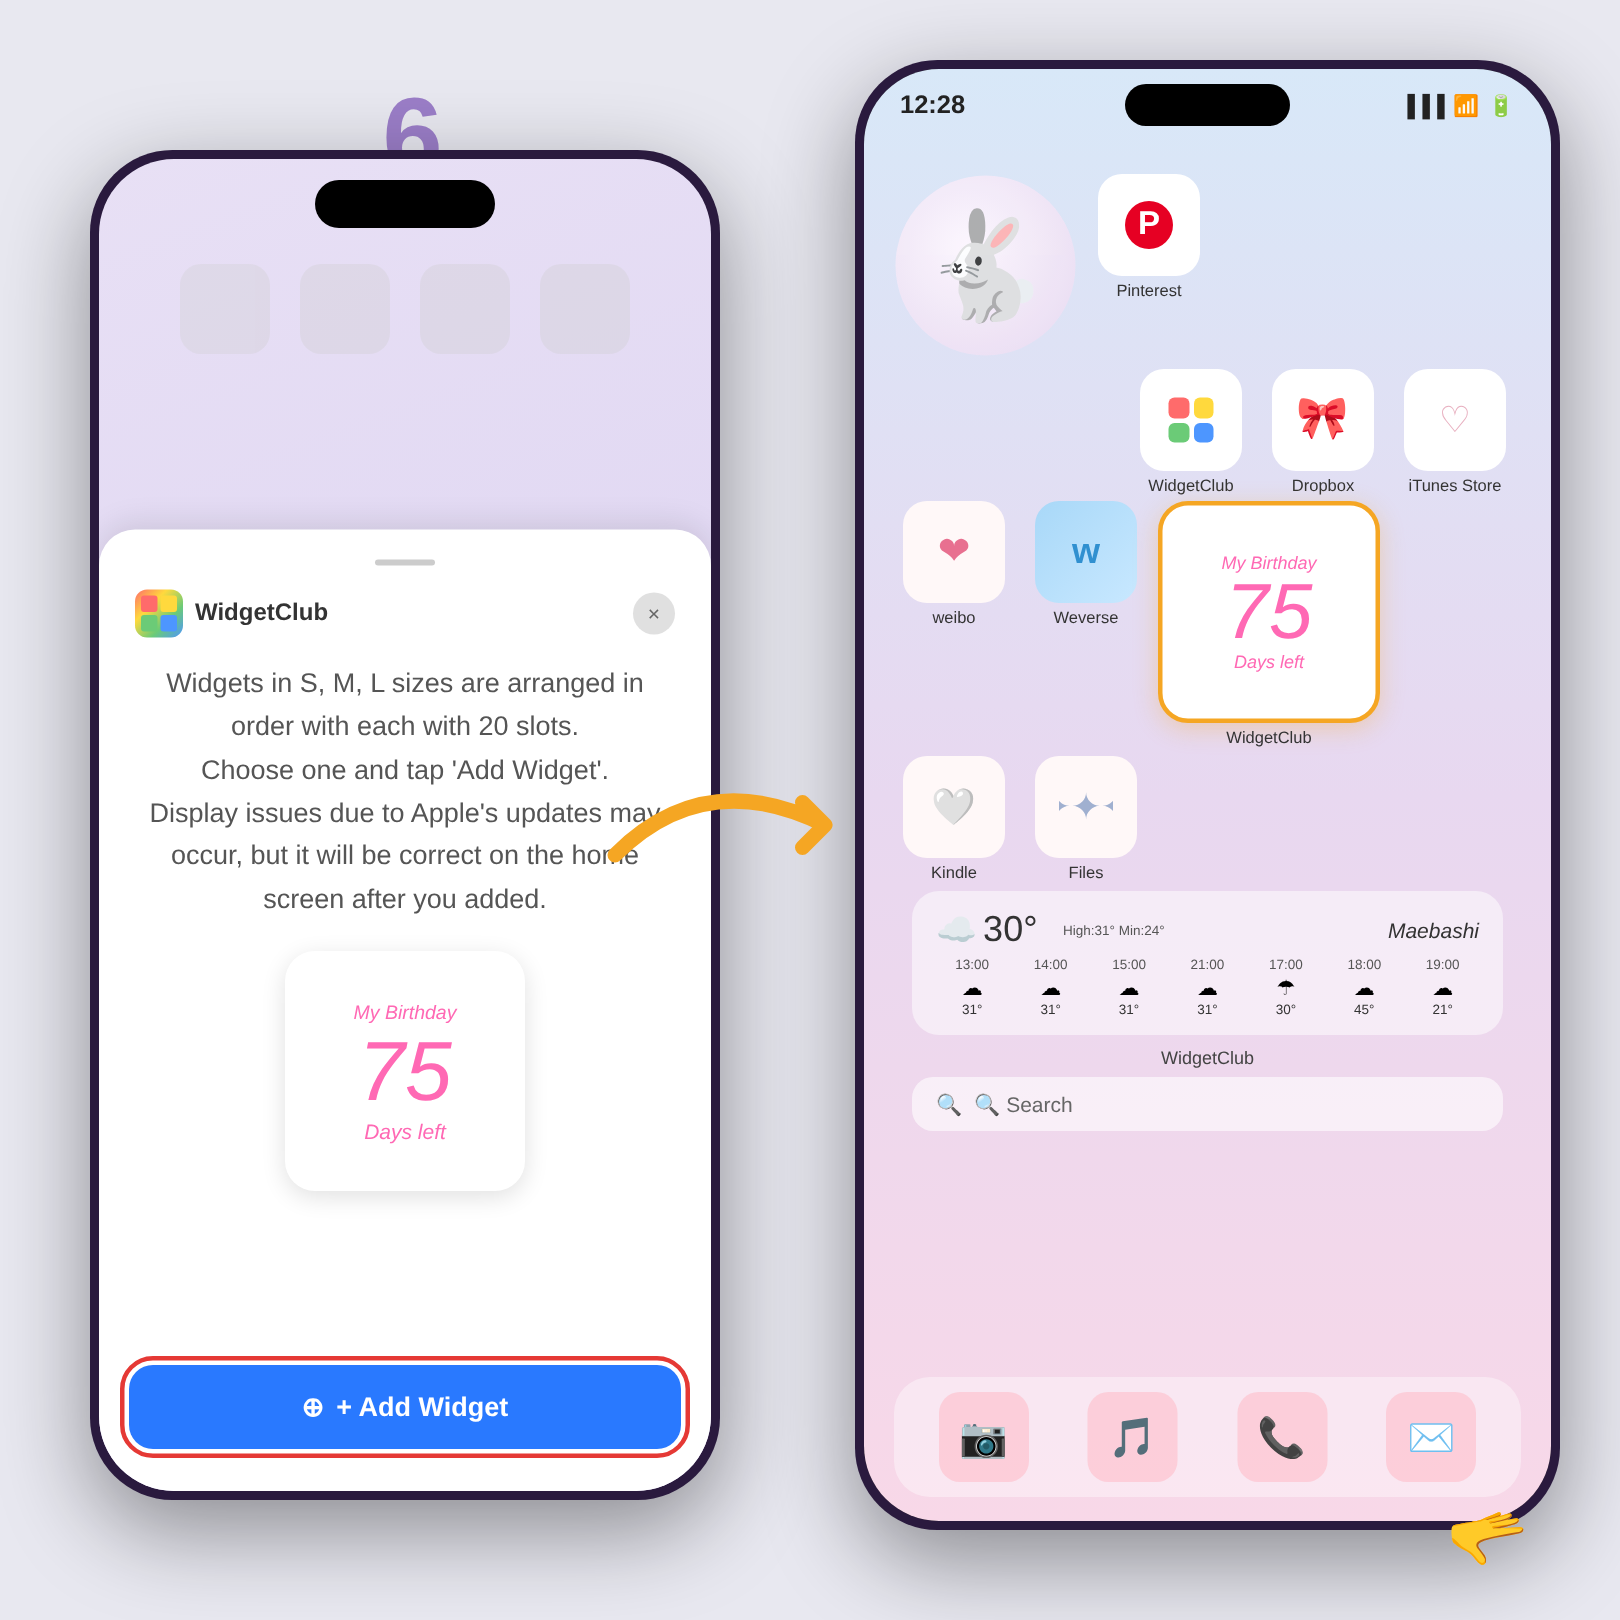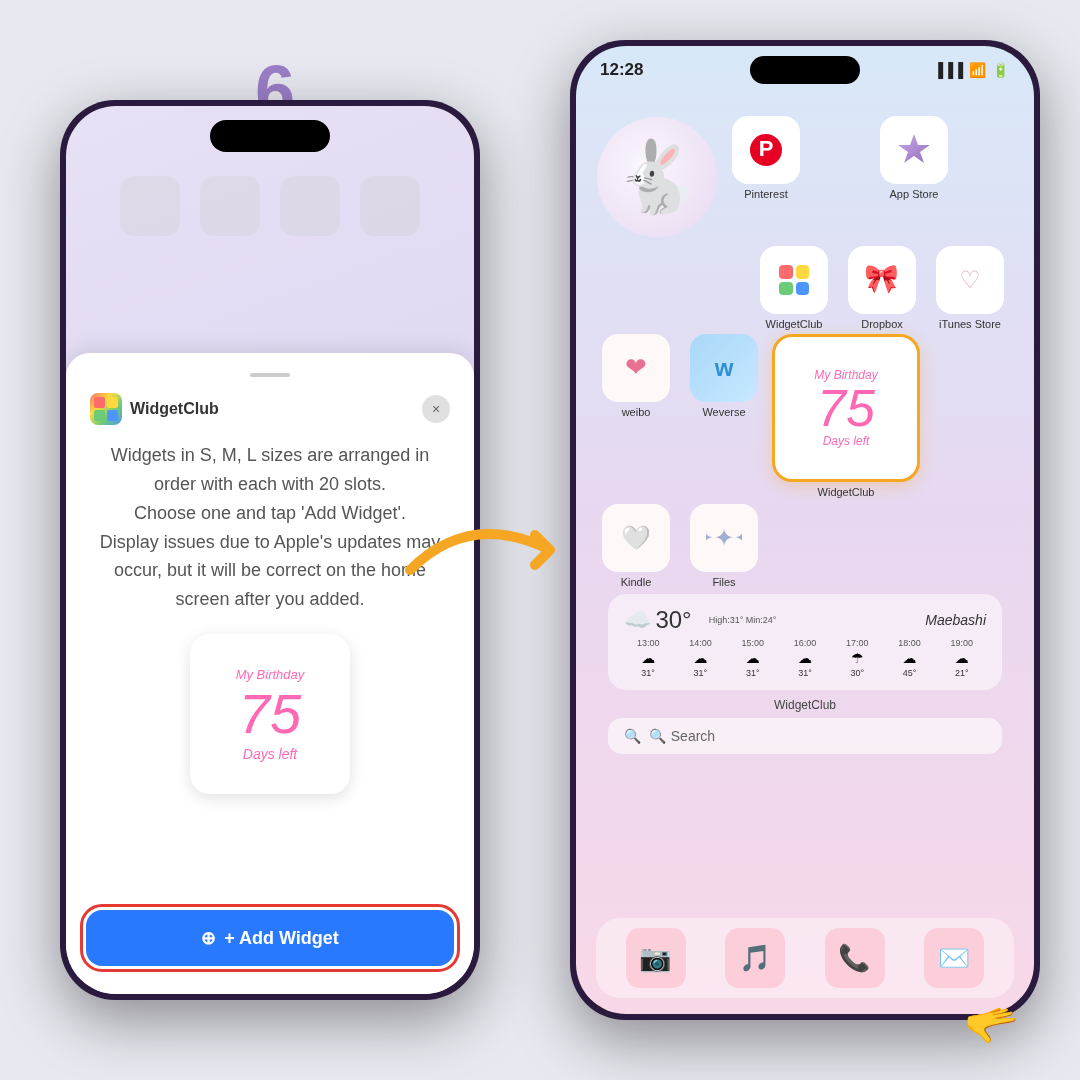--- a/index.html
+++ b/index.html
@@ -476,34 +476,20 @@
           <div style="flex:1;display:grid;grid-template-columns:1fr 1fr;gap:8px;padding:4px;">
             <div class="app-icon-wrap">
               <div class="app-icon icon-pinterest">
                 <svg width="36" height="36" viewBox="0 0 36 36">
                     <circle cx="18" cy="18" r="16" fill="#e60023"></circle>
                     <text x="18" y="24" text-anchor="middle" fill="white" font-size="22" font-weight="bold">P</text>
                   </svg>
               </div>
               <span class="app-label">Pinterest</span>
             </div>
-            <div class="app-icon-wrap">
-              <div class="app-icon" style="background:#fff;">
-                <svg width="40" height="40" viewBox="0 0 40 40">
-                    <defs>
-                      <linearGradient id="starg" x1="0" y1="0" x2="1" y2="1">
-                        <stop offset="0" stop-color="#c8a8e8"></stop>
-                        <stop offset="1" stop-color="#9870c0"></stop>
-                      </linearGradient>
-                    </defs>
-                    <polygon points="20,4 24,15 36,15 26,22 30,33 20,26 10,33 14,22 4,15 16,15" fill="url(#starg)"></polygon>
-                  </svg>
-              </div>
-              <span class="app-label">App Store</span>
-            </div>
           </div>
         </div>
 
         <div class="app-row" style="justify-content:flex-end;padding-right:8px;gap:8px;margin-bottom:4px;">
           <div class="app-icon-wrap">
             <div class="app-icon" style="background:#fff;">
               <div style="display:grid;grid-template-columns:1fr 1fr;gap:3px;width:36px;height:36px;padding:3px;">
                 <div style="background:#ff6b6b;border-radius:4px;"></div>
                 <div style="background:#ffd93d;border-radius:4px;"></div>
                 <div style="background:#6bcb77;border-radius:4px;"></div>
@@ -595,21 +581,21 @@
               <span class="wt-time">14:00</span>
               <span class="wt-icon">☁</span>
               <span class="wt-temp">31°</span>
             </div>
             <div class="wt-item">
               <span class="wt-time">15:00</span>
               <span class="wt-icon">☁</span>
               <span class="wt-temp">31°</span>
             </div>
             <div class="wt-item">
-              <span class="wt-time">16:00</span>
+              <span class="wt-time">21:00</span>
               <span class="wt-icon">☁</span>
               <span class="wt-temp">31°</span>
             </div>
             <div class="wt-item">
               <span class="wt-time">17:00</span>
               <span class="wt-icon">☂</span>
               <span class="wt-temp">30°</span>
             </div>
             <div class="wt-item">
               <span class="wt-time">18:00</span>

